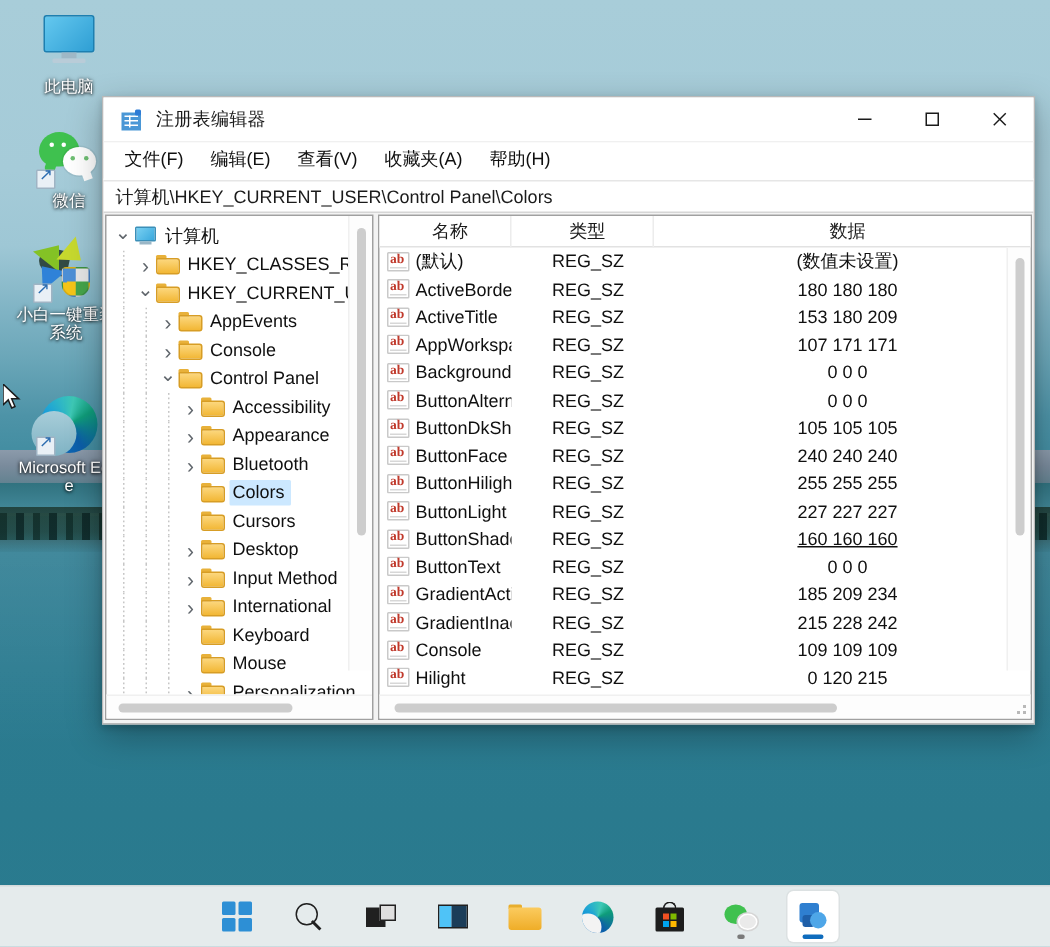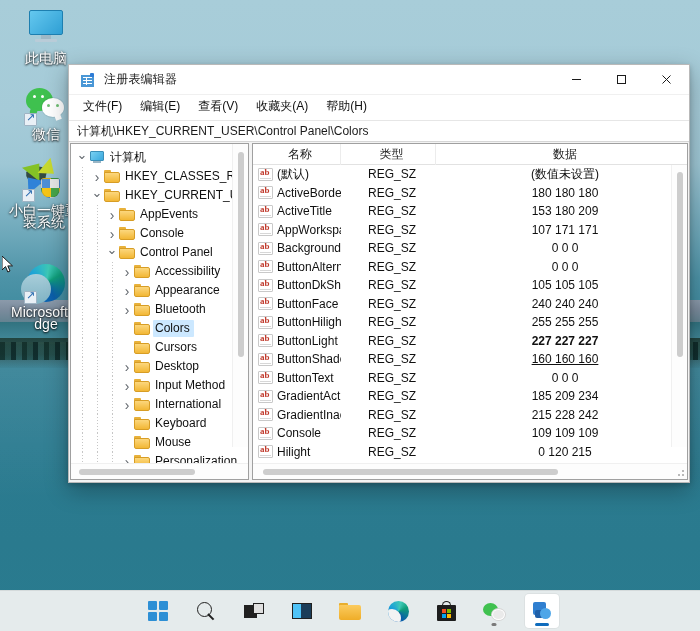--- a/index.html
+++ b/index.html
@@ -58,21 +58,21 @@
   
   .desk-icon {
     position: absolute;
     width: 72px;
     text-align: center;
     cursor: default;
     user-select: none;
   }
   .desk-icon .glyph { height: 42px; position: relative; margin: 0 auto 2px; width: 44px; }
   .desk-icon .cap {
-    font-size: 14px; line-height: 12px; color: #fff;
+    font-size: 11px; line-height: 12px; color: #fff;
     text-shadow: 0 1px 2px rgba(0,0,0,.85), 0 0 3px rgba(0,0,0,.6);
     word-break: break-all;
   }
   .shortcut-arrow {
     position: absolute; left: 0; bottom: 0; width: 13px; height: 13px;
     background: #e9f0f6; border: 1px solid #9fb4c4; border-radius: 1px;
   }
   .shortcut-arrow::after {
     content: "\2197"; position: absolute; left: 1px; top: -3px;
     font-size: 11px; color: #2b6cb0; line-height: 13px;
@@ -667,21 +667,21 @@
                 </div>
                 <div class="c-type" style="width: 95px;">REG_SZ</div>
                 <div class="c-data" style="flex: 1 1 0%;">255 255 255</div>
               </div>
               <div class="lrow">
                 <div class="c-name" style="width: 88px;">
                   <span class="abico"></span>
                   <span>ButtonLight</span>
                 </div>
                 <div class="c-type" style="width: 95px;">REG_SZ</div>
-                <div class="c-data" style="flex: 1 1 0%; font-weight: bold;">227 227 227</div>
+                <div class="c-data" style="flex: 1 1 0%;">227 227 227</div>
               </div>
               <div class="lrow">
                 <div class="c-name" style="width: 88px;">
                   <span class="abico"></span>
                   <span>ButtonShadow</span>
                 </div>
                 <div class="c-type" style="width: 95px;">REG_SZ</div>
                 <div class="c-data" style="flex: 1 1 0%; text-decoration: underline;">160 160 160</div>
               </div>
               <div class="lrow">

